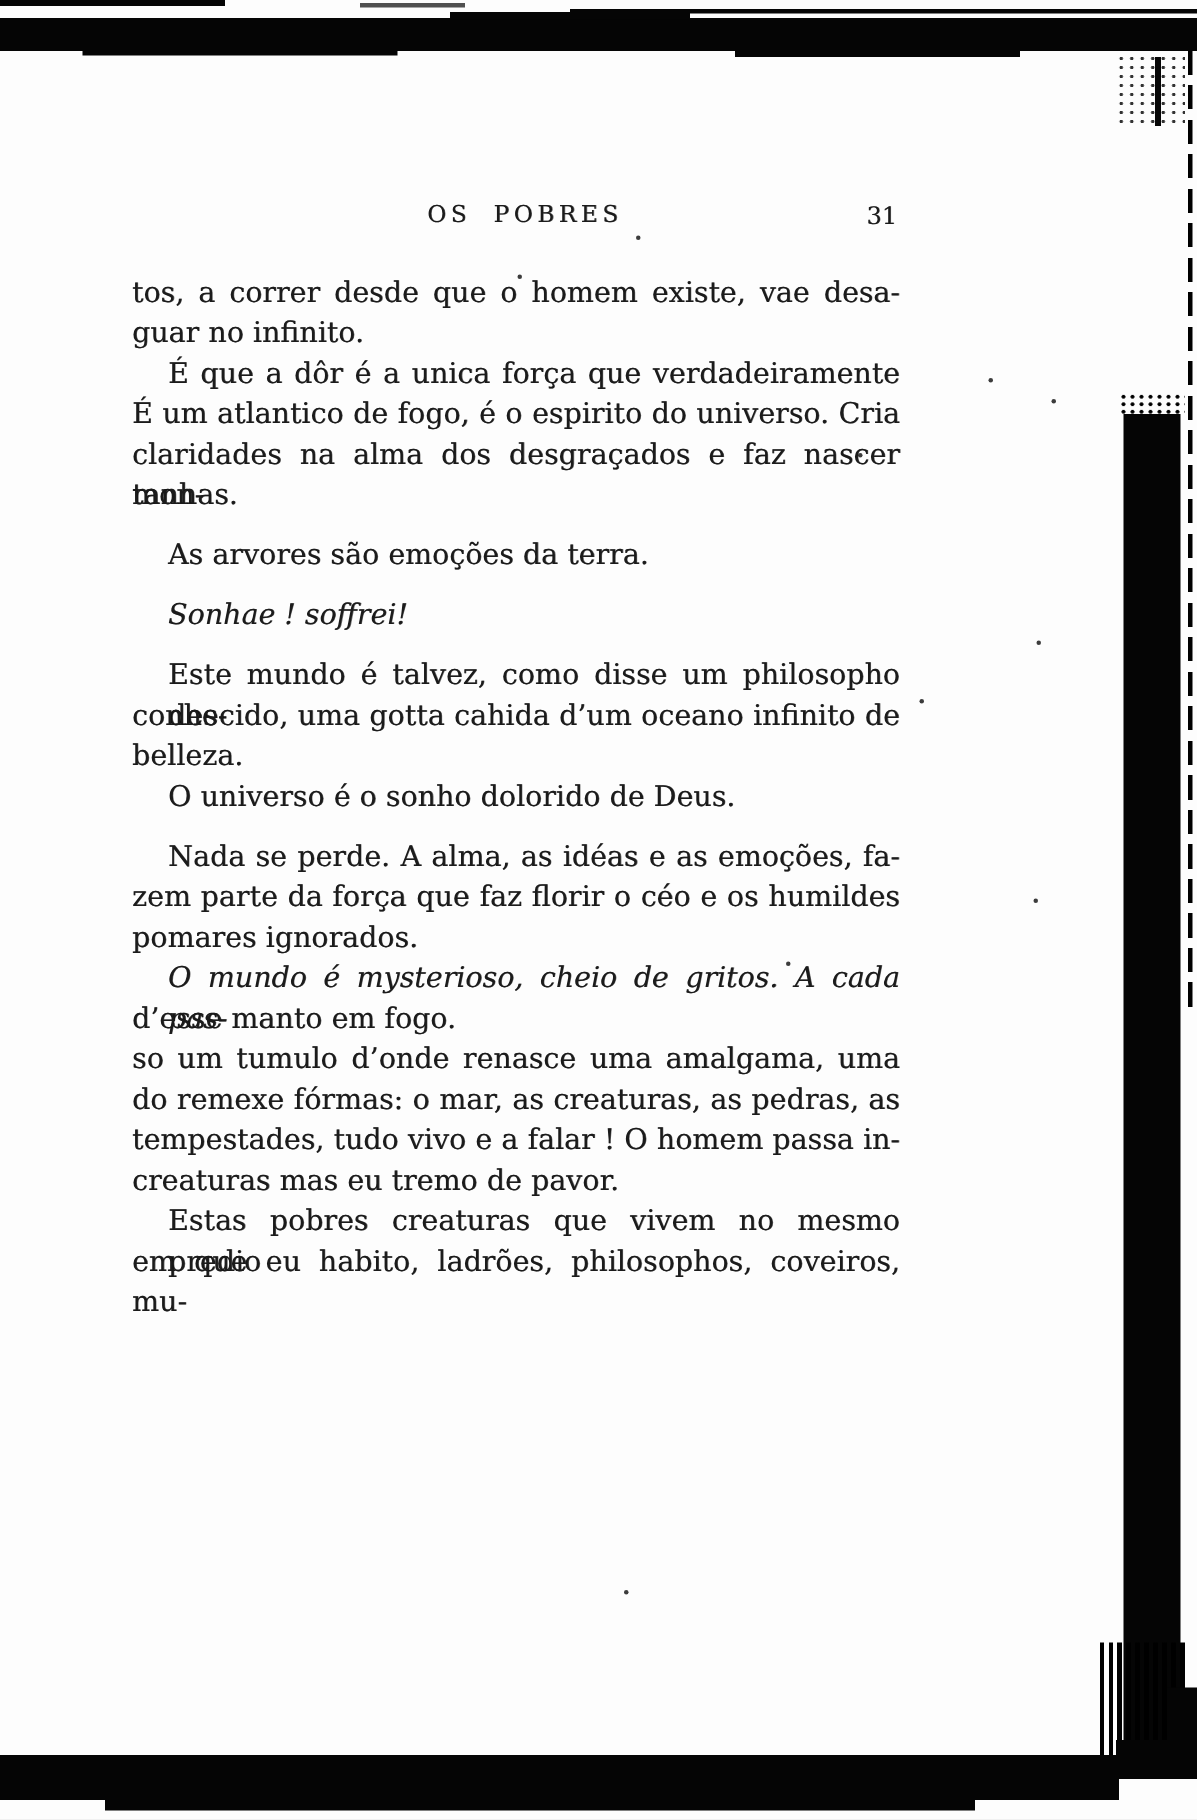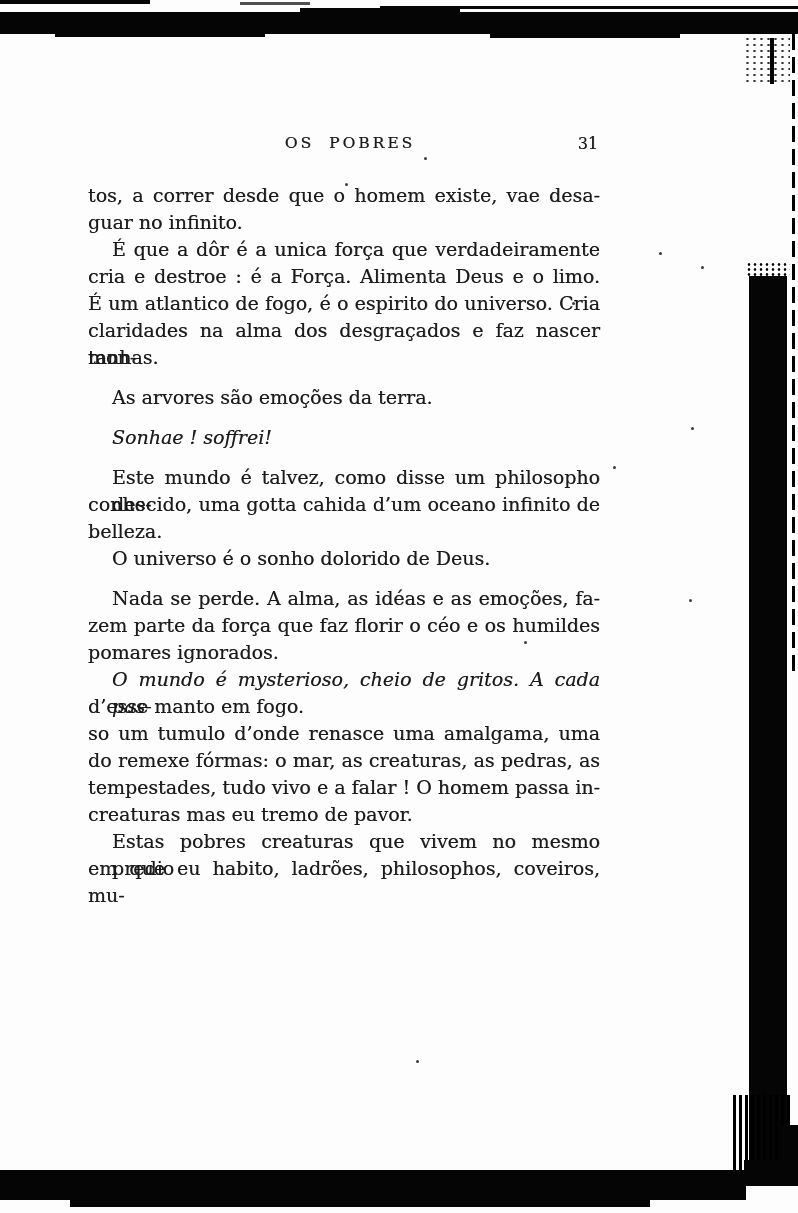--- a/index.html
+++ b/index.html
@@ -92,21 +92,20 @@
 
   <div class="header">
     <span class="title">OS POBRES</span>
     <span class="pageno">31</span>
   </div>
 
   <div class="bodytext">
       <div class="line just">tos, a correr desde que o homem existe, vae desa-</div>
       <div class="line">guar no infinito.</div>
       <div class="line just ind">É que a dôr é a unica força que verdadeiramente</div>
-      <div class="line just">cria e destroe : é a Força. Alimenta Deus e o limo.</div>
       <div class="line just">É um atlantico de fogo, é o espirito do universo. Cria</div>
       <div class="line just">claridades na alma dos desgraçados e faz nascer mon-</div>
       <div class="line">tanhas.</div>
       <div class="line ind gap">As arvores são emoções da terra.</div>
       <div class="line ind ital gap">Sonhae ! soffrei!</div>
       <div class="line just ind gap">Este mundo é talvez, como disse um philosopho des-</div>
       <div class="line just">conhecido, uma gotta cahida d’um oceano infinito de</div>
       <div class="line">belleza.</div>
       <div class="line ind">O universo é o sonho dolorido de Deus.</div>
       <div class="line just ind gap">Nada se perde. A alma, as idéas e as emoções, fa-</div>

